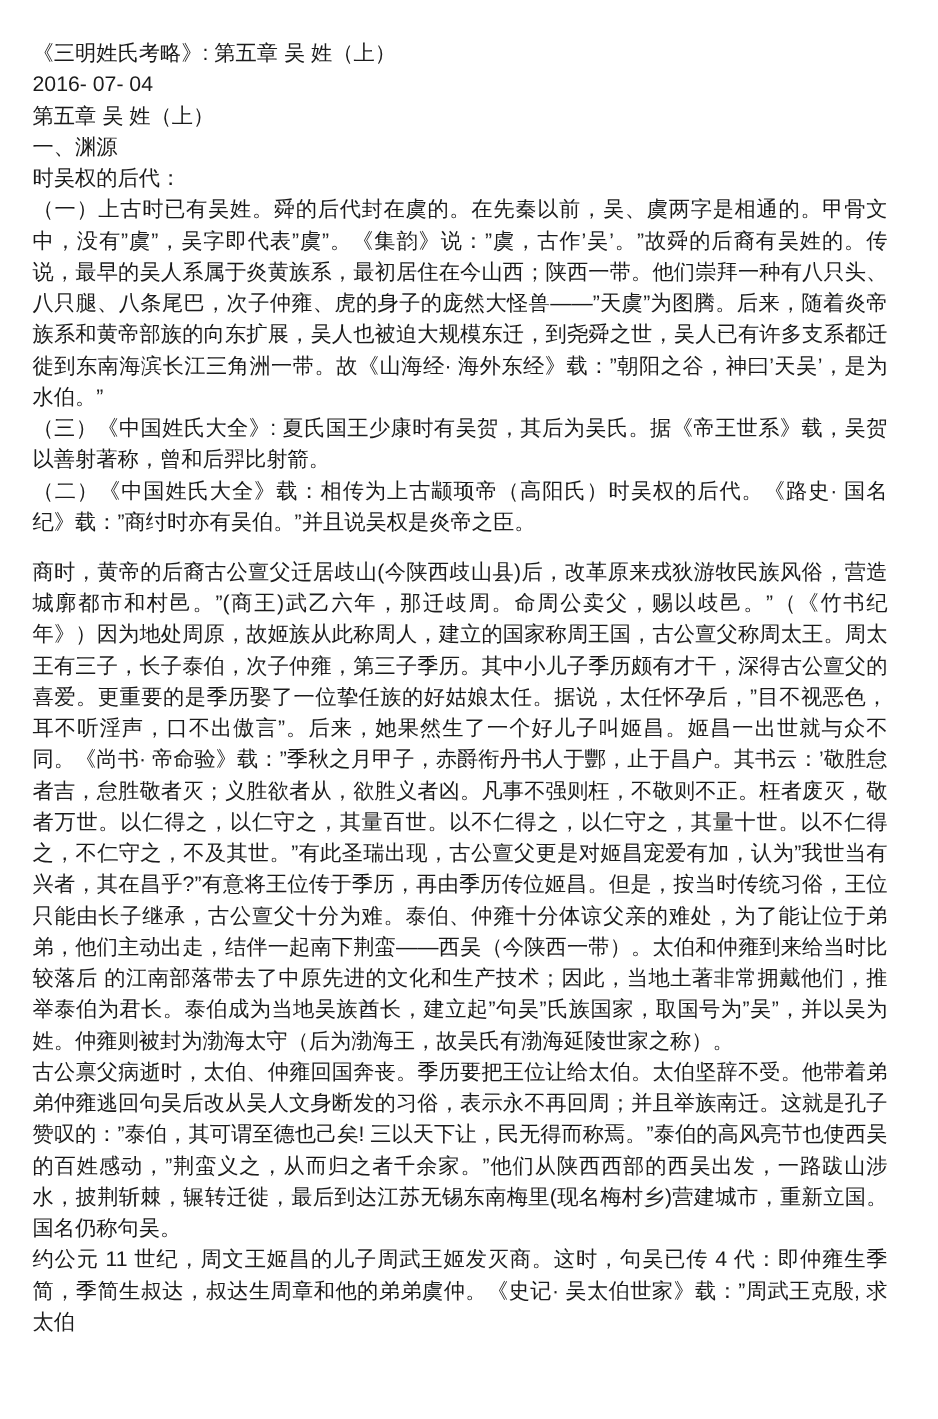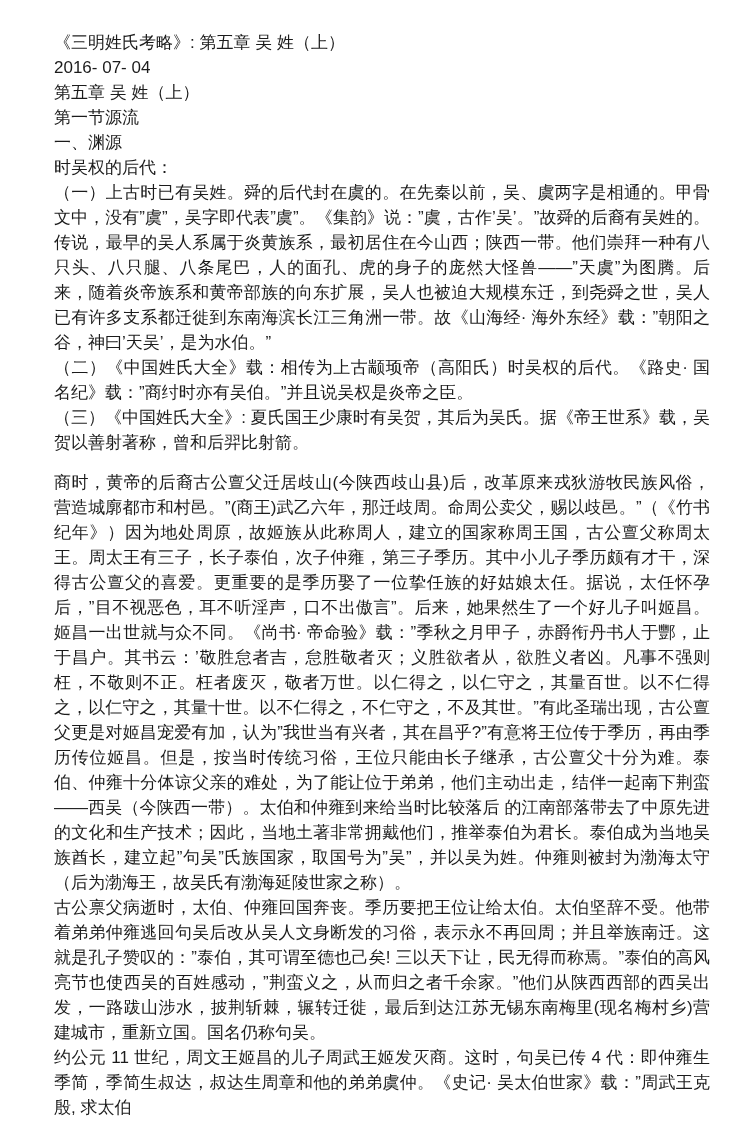--- a/index.html
+++ b/index.html
@@ -9,21 +9,21 @@
   }
   body {
     width: 750px;
     height: 1135px;
     overflow: hidden;
   }
   .page {
     box-sizing: border-box;
     width: 750px;
     height: 1135px;
-    padding: 30px 40px 0 54px;
+    padding: 30px 40px 0 26px;
     font-family: "Liberation Sans", "DejaVu Sans", sans-serif;
     font-size: 17px;
     line-height: 25px;
     color: #1b1b1b;
   }
   .line {
     margin: 0;
     text-align: left;
     white-space: pre-wrap;
   }
@@ -37,24 +37,23 @@
     margin-top: 15px;
   }
 </style>
 </head>
 <body>
 
 <div class="page">
   <p class="line">《三明姓氏考略》: 第五章 吴 姓（上）</p>
   <p class="line">2016- 07- 04</p>
   <p class="line">第五章 吴 姓（上）</p>
-  <p class="line">第一节源流</p>
   <p class="line">一、渊源</p>
   <p class="line">时吴权的后代：</p>
 
-  <p class="para">（一）上古时已有吴姓。舜的后代封在虞的。在先秦以前，吴、虞两字是相通的。甲骨文中，没有”虞”，吴字即代表”虞”。《集韵》说：”虞，古作’吴’。”故舜的后裔有吴姓的。传说，最早的吴人系属于炎黄族系，最初居住在今山西；陕西一带。他们崇拜一种有八只头、八只腿、八条尾巴，人的面孔、虎的身子的庞然大怪兽——”天虞”为图腾。后来，随着炎帝族系和黄帝部族的向东扩展，吴人也被迫大规模东迁，到尧舜之世，吴人已有许多支系都迁徙到东南海滨长江三角洲一带。故《山海经· 海外东经》载：”朝阳之谷，神曰’天吴’，是为水伯。”</p>
+  <p class="para">（一）上古时已有吴姓。舜的后代封在虞的。在先秦以前，吴、虞两字是相通的。甲骨文中，没有”虞”，吴字即代表”虞”。《集韵》说：”虞，古作’吴’。”故舜的后裔有吴姓的。传说，最早的吴人系属于炎黄族系，最初居住在今山西；陕西一带。他们崇拜一种有八只头、八只腿、八条尾巴，次子仲雍、虎的身子的庞然大怪兽——”天虞”为图腾。后来，随着炎帝族系和黄帝部族的向东扩展，吴人也被迫大规模东迁，到尧舜之世，吴人已有许多支系都迁徙到东南海滨长江三角洲一带。故《山海经· 海外东经》载：”朝阳之谷，神曰’天吴’，是为水伯。”</p>
+  <p class="para">（三）《中国姓氏大全》: 夏氏国王少康时有吴贺，其后为吴氏。据《帝王世系》载，吴贺以善射著称，曾和后羿比射箭。</p>
   <p class="para">（二）《中国姓氏大全》载：相传为上古颛顼帝（高阳氏）时吴权的后代。《路史· 国名纪》载：”商纣时亦有吴伯。”并且说吴权是炎帝之臣。</p>
-  <p class="para">（三）《中国姓氏大全》: 夏氏国王少康时有吴贺，其后为吴氏。据《帝王世系》载，吴贺以善射著称，曾和后羿比射箭。</p>
 
   <p class="para gap-above">商时，黄帝的后裔古公亶父迁居歧山(今陕西歧山县)后，改革原来戎狄游牧民族风俗，营造城廓都市和村邑。”(商王)武乙六年，那迁歧周。命周公卖父，赐以歧邑。”（《竹书纪年》）因为地处周原，故姬族从此称周人，建立的国家称周王国，古公亶父称周太王。周太王有三子，长子泰伯，次子仲雍，第三子季历。其中小儿子季历颇有才干，深得古公亶父的喜爱。更重要的是季历娶了一位挚任族的好姑娘太任。据说，太任怀孕后，”目不视恶色，耳不听淫声，口不出傲言”。后来，她果然生了一个好儿子叫姬昌。姬昌一出世就与众不同。《尚书· 帝命验》载：”季秋之月甲子，赤爵衔丹书人于酆，止于昌户。其书云：’敬胜怠者吉，怠胜敬者灭；义胜欲者从，欲胜义者凶。凡事不强则枉，不敬则不正。枉者废灭，敬者万世。以仁得之，以仁守之，其量百世。以不仁得之，以仁守之，其量十世。以不仁得之，不仁守之，不及其世。”有此圣瑞出现，古公亶父更是对姬昌宠爱有加，认为”我世当有兴者，其在昌乎?”有意将王位传于季历，再由季历传位姬昌。但是，按当时传统习俗，王位只能由长子继承，古公亶父十分为难。泰伯、仲雍十分体谅父亲的难处，为了能让位于弟弟，他们主动出走，结伴一起南下荆蛮——西吴（今陕西一带）。太伯和仲雍到来给当时比较落后 的江南部落带去了中原先进的文化和生产技术；因此，当地土著非常拥戴他们，推举泰伯为君长。泰伯成为当地吴族酋长，建立起”句吴”氏族国家，取国号为”吴”，并以吴为姓。仲雍则被封为渤海太守（后为渤海王，故吴氏有渤海延陵世家之称）。</p>
   <p class="para">古公禀父病逝时，太伯、仲雍回国奔丧。季历要把王位让给太伯。太伯坚辞不受。他带着弟弟仲雍逃回句吴后改从吴人文身断发的习俗，表示永不再回周；并且举族南迁。这就是孔子赞叹的：”泰伯，其可谓至德也己矣! 三以天下让，民无得而称焉。”泰伯的高风亮节也使西吴的百姓感动，”荆蛮义之，从而归之者千余家。”他们从陕西西部的西吴出发，一路跋山涉水，披荆斩棘，辗转迁徙，最后到达江苏无锡东南梅里(现名梅村乡)营建城市，重新立国。国名仍称句吴。</p>
   <p class="para">约公元 11 世纪，周文王姬昌的儿子周武王姬发灭商。这时，句吴已传 4 代：即仲雍生季简，季简生叔达，叔达生周章和他的弟弟虞仲。《史记· 吴太伯世家》载：”周武王克殷, 求太伯</p>
 </div>
 
 </body></html>

